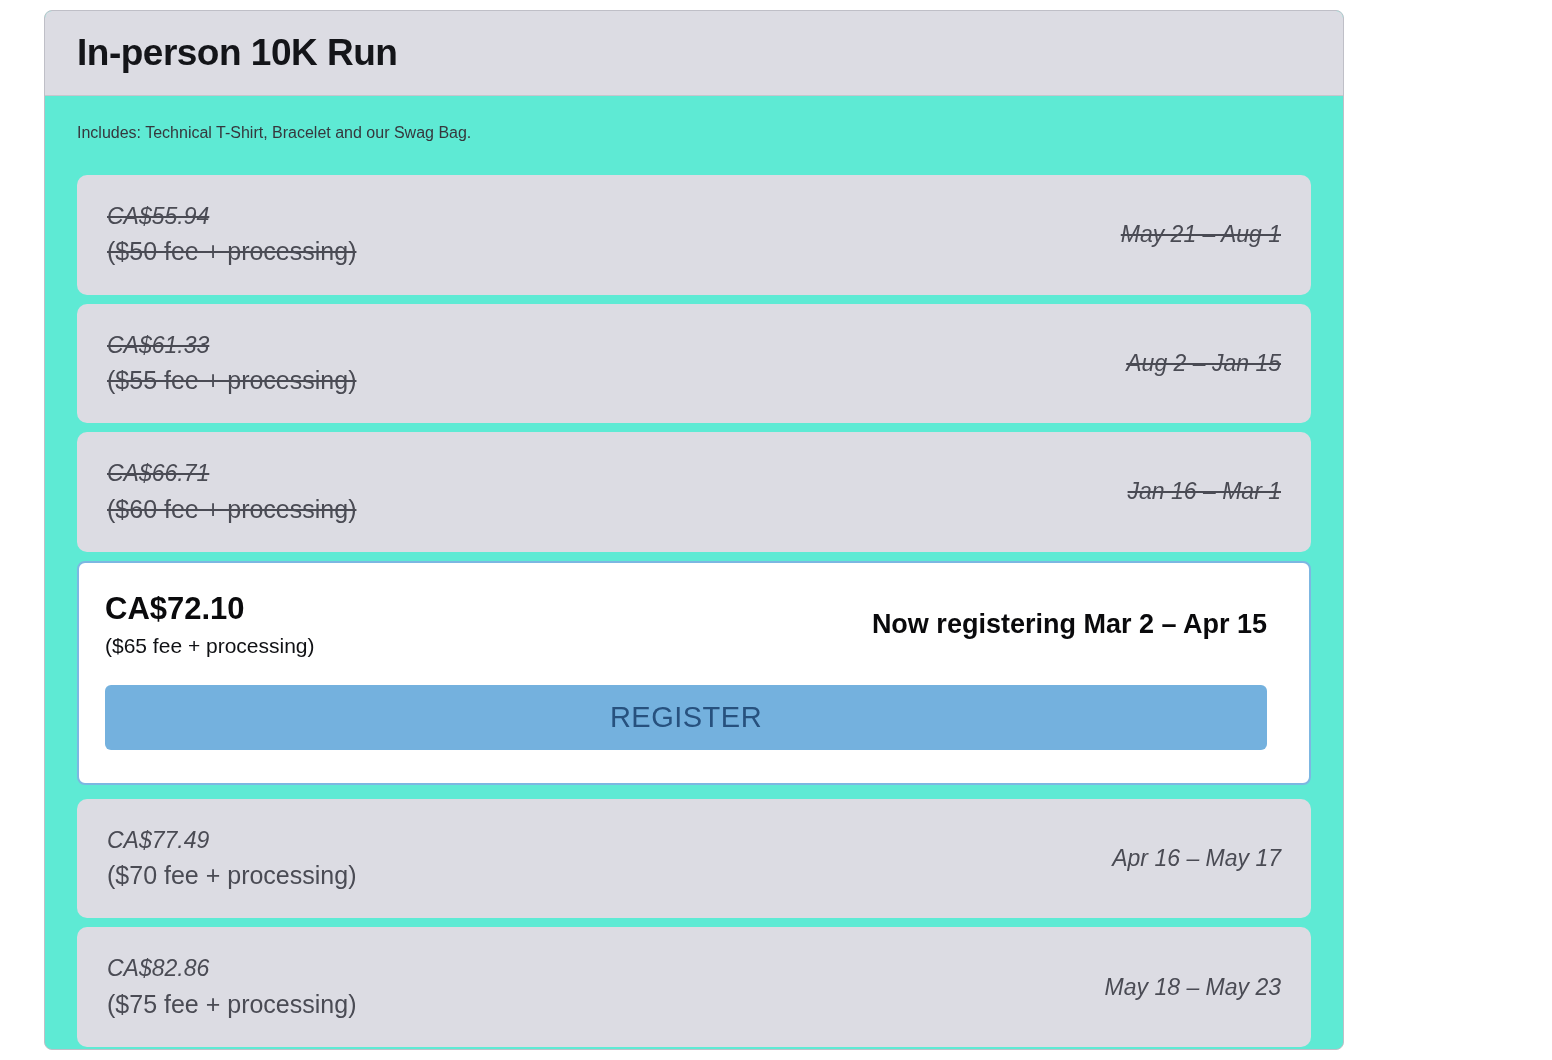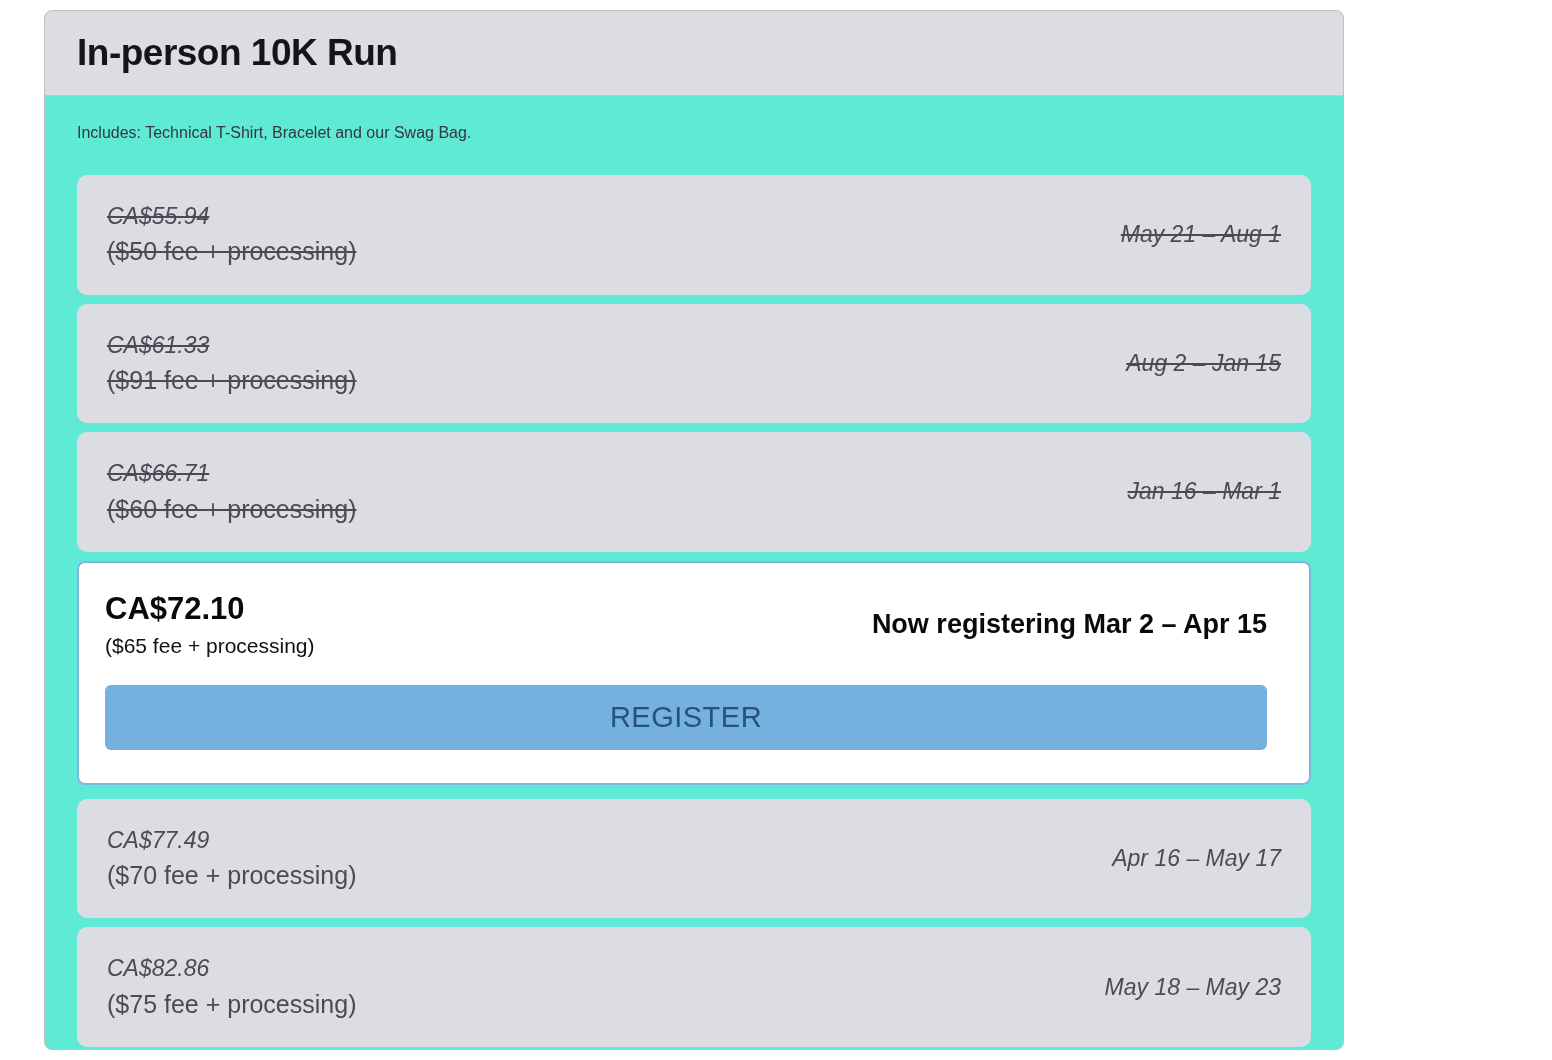--- a/index.html
+++ b/index.html
@@ -133,21 +133,21 @@
       <div>
         <div class="price">CA$55.94</div>
         <div class="fee">($50 fee + processing)</div>
       </div>
       <div class="dates">May 21 – Aug 1</div>
     </div>
 
     <div class="tier past">
       <div>
         <div class="price">CA$61.33</div>
-        <div class="fee">($91 fee + processing)</div>
+        <div class="fee">($55 fee + processing)</div>
       </div>
       <div class="dates">Aug 2 – Jan 15</div>
     </div>
 
     <div class="tier past">
       <div>
         <div class="price">CA$66.71</div>
         <div class="fee">($60 fee + processing)</div>
       </div>
       <div class="dates">Jan 16 – Mar 1</div>

